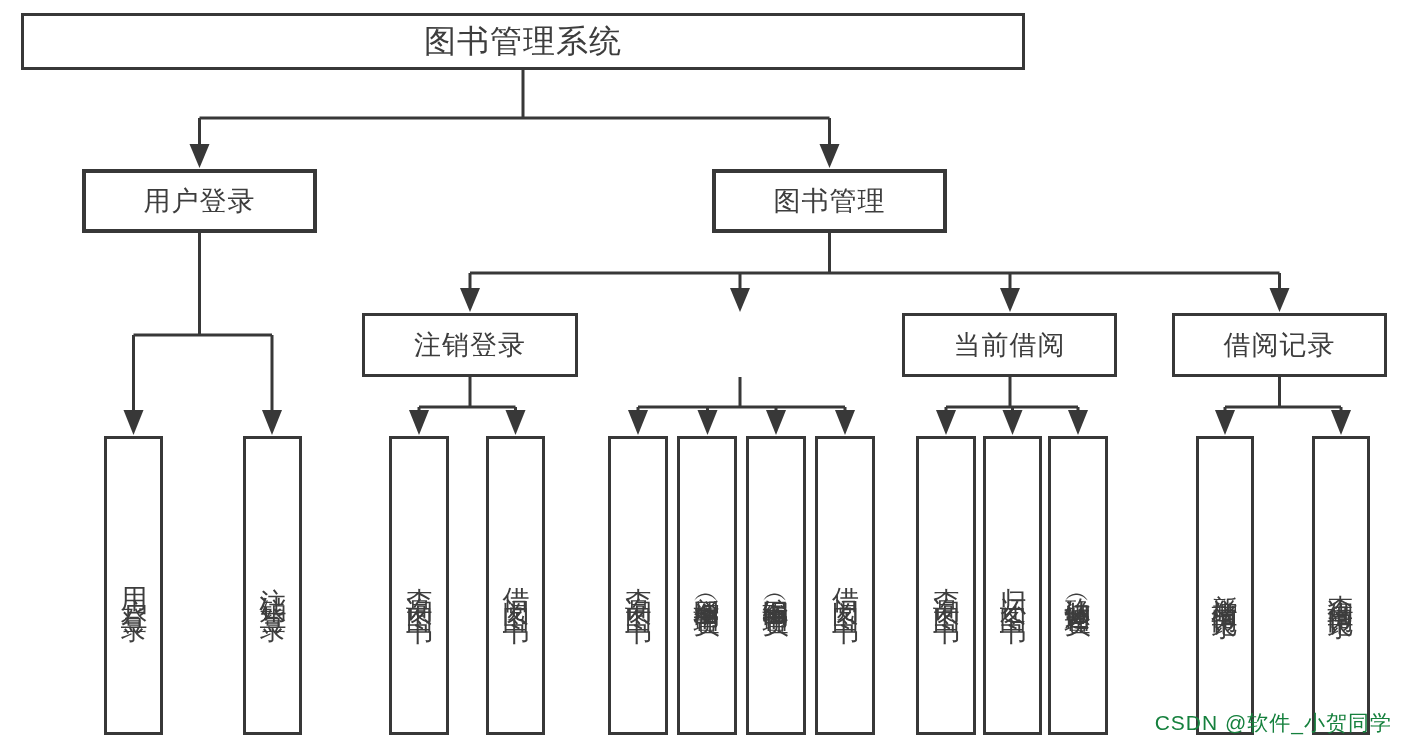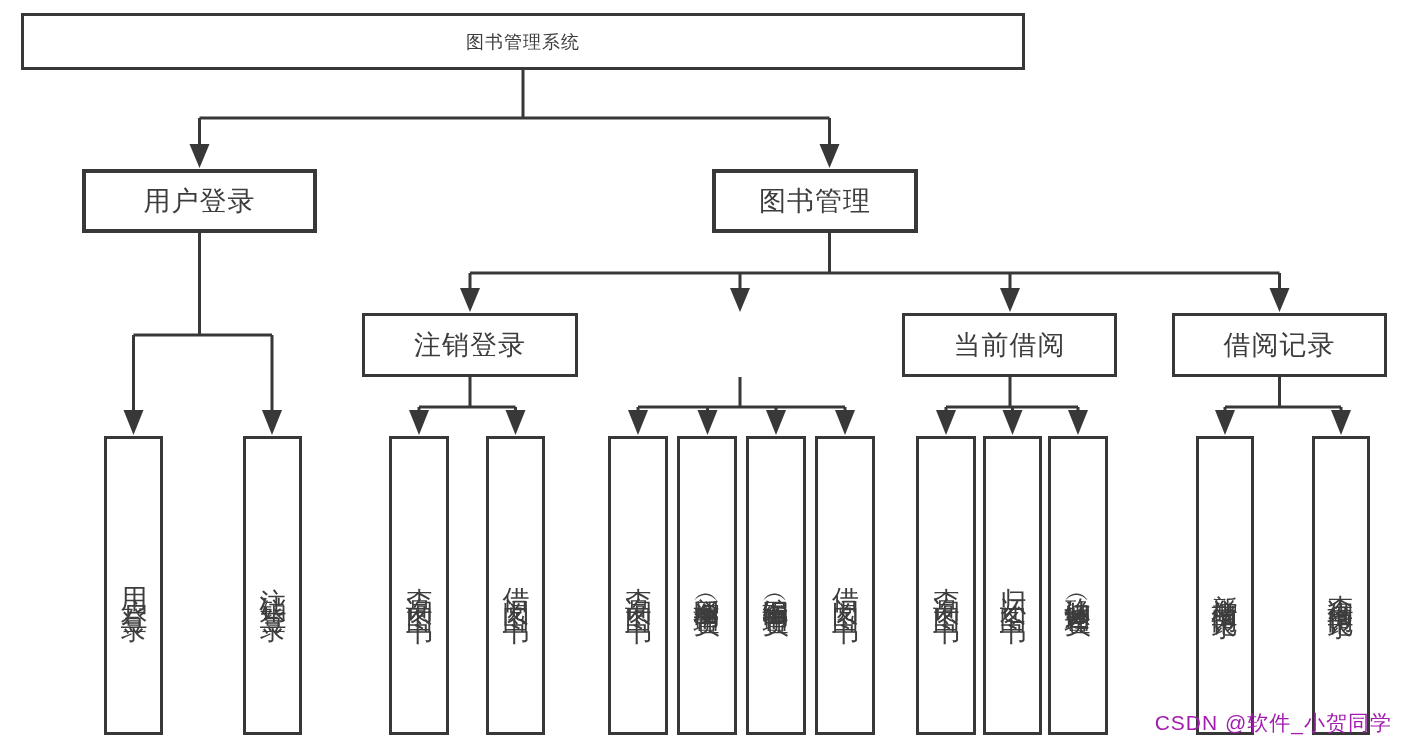--- a/index.html
+++ b/index.html
@@ -31,36 +31,36 @@
     justify-content: center;
     color: #3d3d3d;
     z-index: 2;
   }
   .box.lvl2 { border-width: 4px; }
   .hlabel {
     font-size: 27px;
     letter-spacing: 1px;
     white-space: nowrap;
   }
-  .root .hlabel { font-size: 18px; }
+  .root .hlabel { font-size: 32px; }
   .vlabel {
     writing-mode: vertical-rl;
     text-orientation: mixed;
     font-size: 27px;
     line-height: 1;
     white-space: nowrap;
   }
   .vt-4 .vlabel { letter-spacing: 10px; }
   .vt-6 .vlabel { font-size: 26px; letter-spacing: 4px; }
   .vt-9 .vlabel { font-size: 26px; letter-spacing: 2px; }
 
   
   #node-root  { left: 21px;  top: 13px;  width: 1004px; height: 57px; }
   #node-user-login    { left: 82px;  top: 169px; width: 235px; height: 64px; }
-  #node-book-mgmt     { left: 712px; top: 169px; width: 206px; height: 64px; }
+  #node-book-mgmt     { left: 712px; top: 169px; width: 235px; height: 64px; }
   #node-new-book-rec  { left: 362px;  top: 313px; width: 216px; height: 64px; }
   #node-book-borrow   { left: 633px;  top: 313px; width: 215px; height: 64px; }
   #node-current-loan  { left: 902px;  top: 313px; width: 215px; height: 64px; }
   #node-loan-records  { left: 1172px; top: 313px; width: 215px; height: 64px; }
 
   .leaf { top: 436px; height: 299px; }
   #leaf-a1 { left: 104px;  width: 59px; }
   #leaf-a2 { left: 243px;  width: 59px; }
   #leaf-b1 { left: 389px;  width: 60px; }
   #leaf-b2 { left: 486px;  width: 59px; }
@@ -73,21 +73,21 @@
   #leaf-d3 { left: 1048px; width: 60px; }
   #leaf-e1 { left: 1196px; width: 58px; }
   #leaf-e2 { left: 1312px; width: 58px; }
 
   #watermark {
     position: absolute;
     right: 13px;
     bottom: 10px;
     font-size: 21px;
     letter-spacing: 1px;
-    color: #a21caf;
+    color: #15803d;
     z-index: 5;
     white-space: nowrap;
     margin-top: 37px;
   }
 </style>
 </head>
 <body>
 
 <div id="stage">
 

